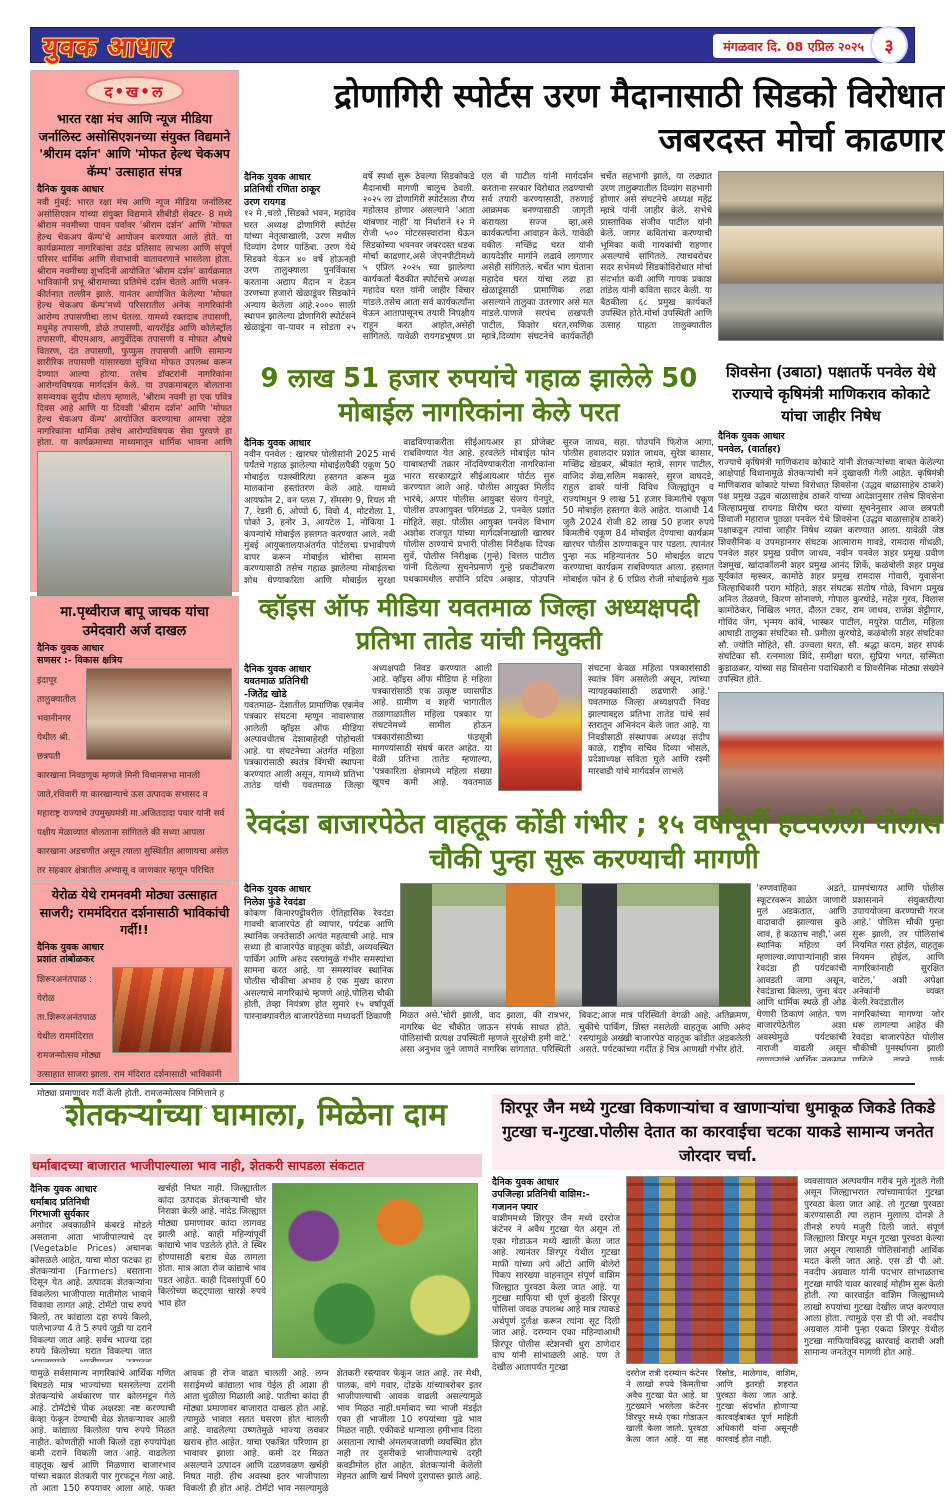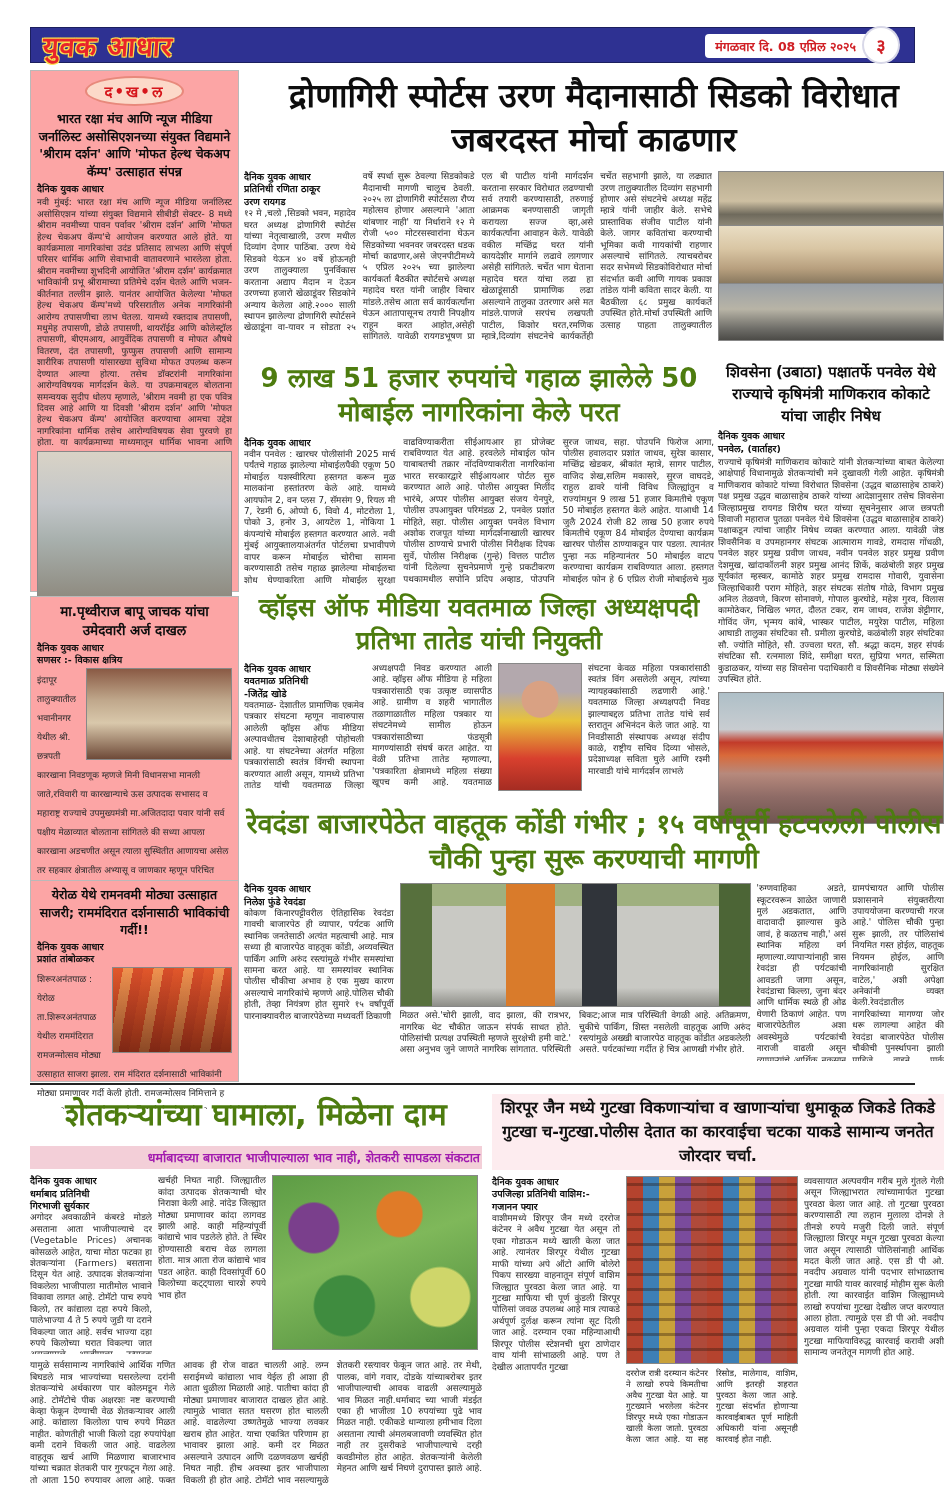--- a/index.html
+++ b/index.html
@@ -6,29 +6,29 @@
   html,body { width:945px; }
   body{
     width:945px; height:1501px; position:relative; background:#ffffff;
     font-family:"DejaVu Sans","Liberation Sans",sans-serif; color:#1c1c1c; overflow:hidden;
   }
   .abs{ position:absolute; }
   
   .masthead{ left:30px; top:27px; width:885px; height:36px; background:#2e3192; border:1px solid #1c1f5e; display:flex; align-items:center; }
   .logo{ font-size:27px; font-weight:bold; color:#e8252b; margin-left:12px; letter-spacing:1px;
          text-shadow:1px 1px 0 #fbe24d,-1px -1px 0 #fbe24d,1px -1px 0 #fbe24d,-1px 1px 0 #fbe24d; transform:skewX(-4deg); }
-  .datebox{ position:absolute; right:24px; top:6px; height:24px; background:#ffffff; border-radius:4px;
+  .datebox{ position:absolute; right:16px; top:6px; height:24px; background:#ffffff; border-radius:4px;
             display:flex; align-items:center; padding:0 34px 0 10px; }
   .datetxt{ color:#d02026; font-weight:bold; font-size:12.5px; white-space:nowrap; }
   .pagecircle{ position:absolute; right:-8px; top:-6px; width:34px; height:34px; background:#ffffff; border-radius:50%;
                box-shadow:0 0 0 2px #d8d8e8; display:flex; align-items:center; justify-content:center;
                color:#d02026; font-size:18px; font-weight:bold; }
   
   .box{ border:1px solid #b9b9b9; padding:5px 6px; background:#fca5a5; }
-  .headline-xl{ font-size:33px; font-weight:bold; text-align:center; line-height:1.32; color:#0d0d0d; }
+  .headline-xl{ font-size:33px; font-weight:bold; text-align:right; line-height:1.32; color:#0d0d0d; }
   .headline-lg{ font-size:26px; font-weight:bold; text-align:center; line-height:1.3; color:#4d7c0f; }
   .headline-md{ font-size:15px; font-weight:bold; text-align:center; line-height:1.45; color:#0d0d0d; }
   .headline-sm{ font-size:12.5px; font-weight:bold; text-align:center; line-height:1.4; color:#0d0d0d; }
   .byline{ font-size:9.5px; font-weight:bold; color:#111; line-height:1.3; }
   .bodytxt{ font-size:8.8px; line-height:1.3; text-align:justify; color:#2a2a2a; }
   .clip{ overflow:hidden; }
   .photo{ border:1px solid #888; }
   
   .dakhal-badge{ display:inline-block; background:#fcd9c9; border:2px solid #e8897c; border-radius:50%;
                  color:#d6151b; font-weight:bold; font-size:15px; padding:3px 18px; letter-spacing:2px; }
@@ -43,21 +43,21 @@
   .ph-temple{ background:repeating-linear-gradient(100deg,#e2572b 0 10px,#f0924f 10px 20px,#d94f2a 20px 30px),linear-gradient(180deg,rgba(255,255,255,.15),rgba(60,20,10,.55)); background-blend-mode:multiply; }
   .ph-rally{ background:linear-gradient(180deg,#aebfc7 0%,#c9cdd1 28%,#c23b2a 38%,#d96a3a 48%,#b7897c 62%,#8e6b66 80%,#6f5550 100%); }
   .ph-portrait{ background:radial-gradient(circle at 50% 28%,#d9a183 0 18%,transparent 19%),linear-gradient(180deg,#b3a8ad 0%,#b3a8ad 22%,#e8c23a 45%,#d8402e 75%,#a52c22 100%); }
   .ph-traffic{ background:linear-gradient(90deg,#57703d 0 9%,transparent 9% 91%,#4c6536 91%),linear-gradient(90deg,transparent 0 30%,#d97b2b 30% 44%,transparent 44% 52%,#30343a 52% 62%,transparent 62%),linear-gradient(180deg,#9fb07f 0 18%,#c9c9c4 18% 85%,#8e8e88 100%); }
   .ph-veg{ background:radial-gradient(circle at 20% 30%,#7a3f8c 0 12%,transparent 13%),radial-gradient(circle at 62% 22%,#e07b28 0 12%,transparent 13%),radial-gradient(circle at 82% 70%,#cfd66a 0 14%,transparent 15%),radial-gradient(circle at 35% 75%,#3f8c3f 0 16%,transparent 17%),linear-gradient(160deg,#5d9c45 0%,#7fb85a 45%,#4d8a3c 100%); }
   .ph-gutkha{ background:repeating-linear-gradient(0deg,rgba(0,0,0,0) 0 12px,rgba(40,20,10,.35) 12px 15px),repeating-linear-gradient(90deg,#b5432e 0 16px,#3d7fb5 16px 32px,#c9a13a 32px 48px,#7a4b9c 48px 64px,#b04a3a 64px 80px); }
   
   .cols-4{ columns:4; column-gap:7px; }
   .cols-3{ columns:3; column-gap:8px; }
   .cols-2{ columns:2; column-gap:8px; }
-  .pinkbar{ background:#f3cfd8; color:#a21caf; font-weight:bold; font-size:12.5px; text-align:right; padding:3px 2px; margin-top:12px; }
+  .pinkbar{ background:#f3cfd8; color:#b91c1c; font-weight:bold; font-size:12.5px; text-align:left; padding:3px 2px; margin-top:20px; }
   .gutkha-head{ background:#fdecef; font-size:16px; font-weight:bold; text-align:center; line-height:1.5; color:#101010; padding:2px 4px; }
   .rule{ background:#222; }
   .flexrow{ display:flex; gap:6px; }
 </style>
 </head>
 <body>
 
 <div class="abs masthead">
   <span class="logo">युवक आधार</span>
   <div class="datebox">

